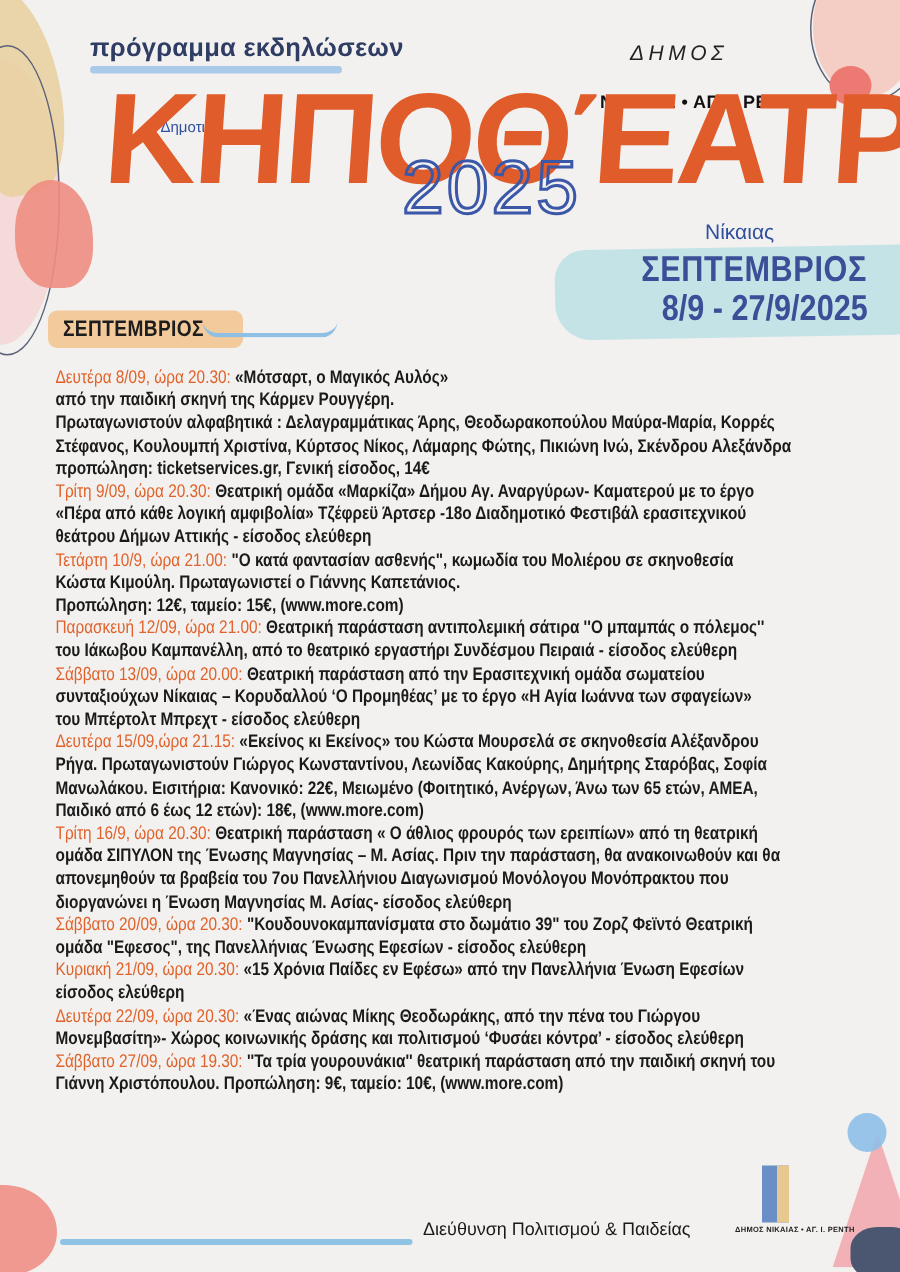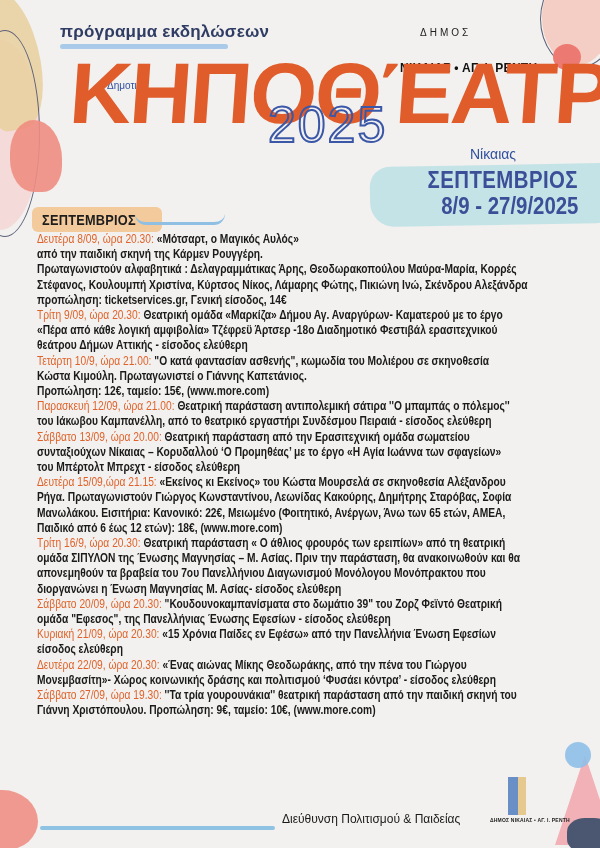--- a/index.html
+++ b/index.html
@@ -20,36 +20,36 @@
     .deco-blue-band { left: 370px; top: 165px; width: 240px; height: 60px; background: #bfe1e6; border-radius: 20px 8px 14px 24px; opacity: .9; transform: rotate(-1deg); }
     .deco-flower { left: -30px; top: 790px; width: 68px; height: 60px; background: #f08a80; border-radius: 45% 55% 50% 40%; opacity: .85; }
     .deco-bottom-line { left: 40px; top: 826px; width: 235px; height: 4px; background: #8fc3e3; border-radius: 2px; }
     .deco-tri { left: 555px; top: 755px; width: 60px; height: 90px; background: #f2a9b0; clip-path: polygon(50% 0, 100% 100%, 0 100%); opacity: .9; }
     .deco-blue-dot { left: 565px; top: 742px; width: 26px; height: 26px; background: #8fbfe8; border-radius: 50%; opacity: .9; }
     .deco-dark-blob { left: 567px; top: 818px; width: 45px; height: 35px; background: #4b5770; border-radius: 40%; }
 
     
     .programme { left: 60px; top: 22px; font-size: 17px; color: #2f3c63; font-weight: bold; letter-spacing: .2px; }
     .programme-underline { left: 60px; top: 44px; width: 168px; height: 5px; background: #a9cbe9; border-radius: 3px; }
-    .dimos-small { left: 420px; top: 27px; font-size: 10px; letter-spacing: 3px; color: #222; }
+    .dimos-small { left: 420px; top: 27px; font-size: 14px; letter-spacing: 3px; color: #222; font-style: italic; }
     .dimos-name { left: 400px; top: 37px; font-size: 12px; font-weight: bold; color: #111; letter-spacing: .3px; margin-top: 24px; }
     .dimotiko { left: 65px; top: 80px; font-size: 10px; color: #2f4fa0; margin-left: 42px; }
     .title-main { left: 70px; top: 50px; font-size: 86px; font-weight: bold; color: #e05c2a; letter-spacing: -2px; line-height: 1; transform: skewX(-4deg); }
     .title-year { left: 268px; top: 100px; font-size: 50px; font-weight: normal; color: transparent; -webkit-text-stroke: 2px #3a57a8; letter-spacing: 2px; line-height: 1; }
     .nikaias { left: 470px; top: 146px; font-size: 14px; color: #2f4fa0; }
 
     .month-big { right: 22px; top: 168px; font-size: 24px; font-weight: bold; color: #3a4f97; text-align: right; line-height: 1; letter-spacing: .5px; transform: scaleX(.85); transform-origin: right; }
     .dates-big { right: 22px; top: 194px; font-size: 24px; font-weight: bold; color: #3a4f97; text-align: right; line-height: 1; transform: scaleX(.85); transform-origin: right; }
 
     .month-tag-bg { left: 32px; top: 207px; width: 130px; height: 25px; background: #f3c592; border-radius: 6px; opacity: .9; }
     .month-tag-wave { left: 135px; top: 214px; width: 90px; height: 8px; border-bottom: 3px solid #8fbfe3; border-radius: 0 0 40px 40px; }
     .month-tag { left: 42px; top: 211px; font-size: 15px; font-weight: bold; color: #1d1d1d; letter-spacing: .3px; transform: scaleX(.85); transform-origin: left; }
 
     
-    .events { left: 37px; top: 232px; width: 540px; }
+    .events { left: 37px; top: 244px; width: 540px; }
     .event { font-size: 12.2px; line-height: 15.2px; color: #1a1a1a; font-weight: bold; transform: scaleX(.84); transform-origin: left; width: 640px; }
     .event .dt { color: #e0622a; font-weight: normal; }
     .event .line { display: block; white-space: nowrap; }
 
     .footer-text { left: 282px; top: 812px; font-size: 12px; color: #1a1a1a; }
     .logo { left: 508px; top: 777px; width: 18px; height: 38px; background: #6a8fc6; }
     .logo-accent { left: 518px; top: 777px; width: 8px; height: 38px; background: #e5c98f; }
     .logo-text { left: 490px; top: 817px; font-size: 5px; font-weight: bold; color: #222; letter-spacing: .2px; }
   </style>
 </head>

